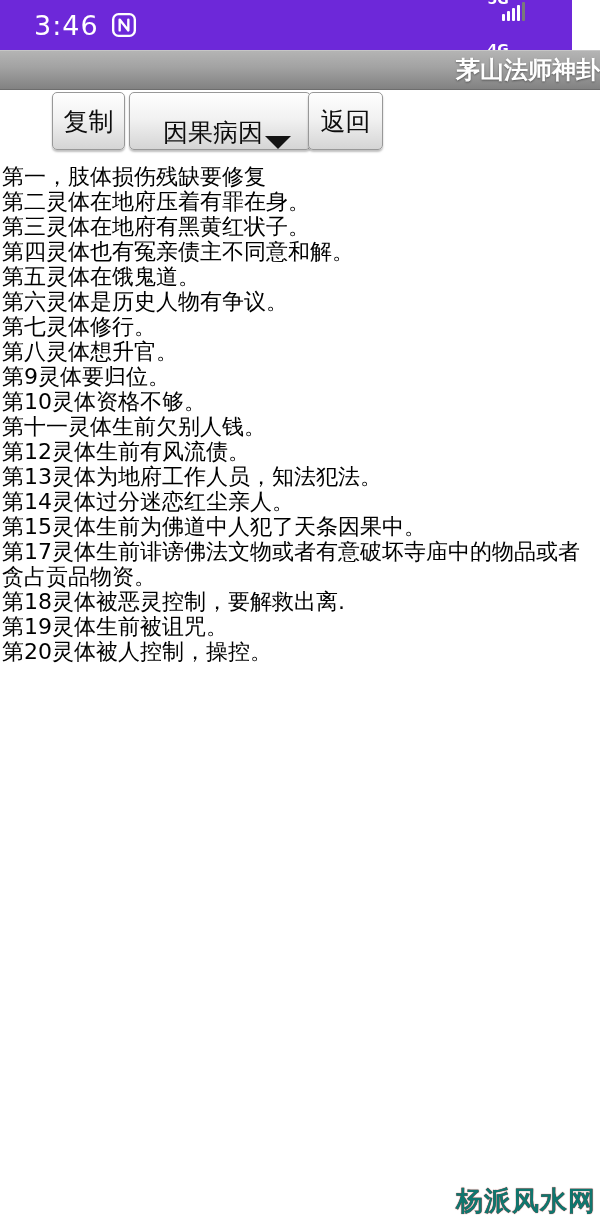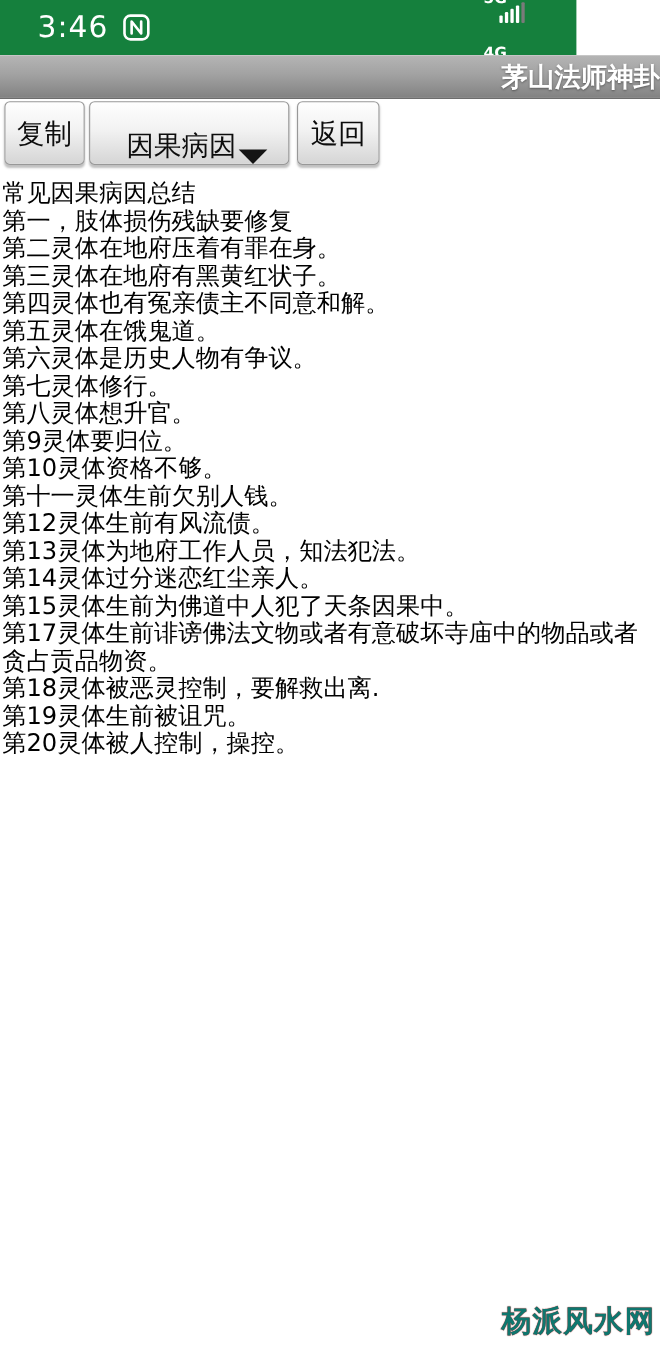--- a/index.html
+++ b/index.html
@@ -3,21 +3,21 @@
 <meta charset="utf-8">
 <style>
   html,body{margin:0;padding:0;background:#444;}
   .phone{
     position:relative;width:600px;height:1224px;background:#ffffff;
     overflow:hidden;font-family:"DejaVu Sans","Liberation Sans",sans-serif;
     margin:0 auto;
   }
   
   .statusbar{
-    position:absolute;top:0;left:0;width:524px;height:50px;background:#15803d;
+    position:absolute;top:0;left:0;width:572px;height:50px;background:#6d28d9;
     display:flex;align-items:center;color:#fff;
   }
   .sb-time{margin-left:34px;font-size:27px;letter-spacing:1px;}
   .sb-nfc{margin-left:12px;display:flex;align-items:center;}
   .sb-right{margin-left:auto;margin-right:20px;display:flex;align-items:center;gap:22px;flex-direction:column;}
   .sig{position:relative;width:37px;height:28px;}
   .sig-label{position:absolute;top:-2px;left:0;font-size:14px;font-weight:bold;line-height:14px;}
   .bars{position:absolute;bottom:1px;right:0;display:flex;align-items:flex-end;gap:2px;}
   .bar{width:3px;background:#fff;border-radius:1px;}
   .bar.h1{height:7px;}.bar.h2{height:10px;}.bar.h3{height:13px;}
@@ -42,30 +42,30 @@
     text-shadow:0 1px 2px rgba(0,0,0,0.4);
   }
   
   .toolbar{position:absolute;top:90px;left:0;width:600px;height:66px;background:#fff;}
   .btn{
     position:absolute;top:2px;height:58px;box-sizing:border-box;
     background:linear-gradient(#fefefe,#f2f2f2 45%,#d5d5d5);
     border:1px solid #989898;border-radius:5px;
     box-shadow:0 2px 2px rgba(0,0,0,0.25);
     display:flex;align-items:center;justify-content:center;
-    font-size:25px;color:#0d0d0d;cursor:pointer;
+    font-size:25px;color:#0d0d0d;cursor:pointer;margin-left:48px;
   }
   .btn-copy{left:4px;width:73px;}
   .btn-spinner{left:81px;width:182px;justify-content:flex-start;padding-left:33px;align-items:flex-end;}
   .spinner-caret{
     width:0;height:0;margin-left:auto;margin-right:19px;
     border-left:13px solid transparent;border-right:13px solid transparent;
     border-top:13px solid #141414;
   }
-  .btn-back{left:270px;width:75px;font-family:Liberation Mono, monospace;}
+  .btn-back{left:260px;width:75px;font-family:Liberation Mono, monospace;}
   
   .content{
     position:absolute;top:164px;left:2px;width:598px;
     font-size:22px;line-height:25px;color:#000;
   }
   .text-line{white-space:normal;word-break:break-all;}
   
   .watermark{
     position:absolute;top:1183px;right:4px;
     font-family:"DejaVu Serif","Liberation Serif",serif;
@@ -140,21 +140,20 @@
     <div class="btn btn-spinner">
       <span>因果病因</span>
       <span class="spinner-caret"></span>
     </div>
     <div class="btn btn-back">
       <span>返回</span>
     </div>
   </div>
 
   <div class="content">
-      <div class="text-line">常见因果病因总结</div>
       <div class="text-line">第一，肢体损伤残缺要修复</div>
       <div class="text-line">第二灵体在地府压着有罪在身。</div>
       <div class="text-line">第三灵体在地府有黑黄红状子。</div>
       <div class="text-line">第四灵体也有冤亲债主不同意和解。</div>
       <div class="text-line">第五灵体在饿鬼道。</div>
       <div class="text-line">第六灵体是历史人物有争议。</div>
       <div class="text-line">第七灵体修行。</div>
       <div class="text-line">第八灵体想升官。</div>
       <div class="text-line">第9灵体要归位。</div>
       <div class="text-line">第10灵体资格不够。</div>

